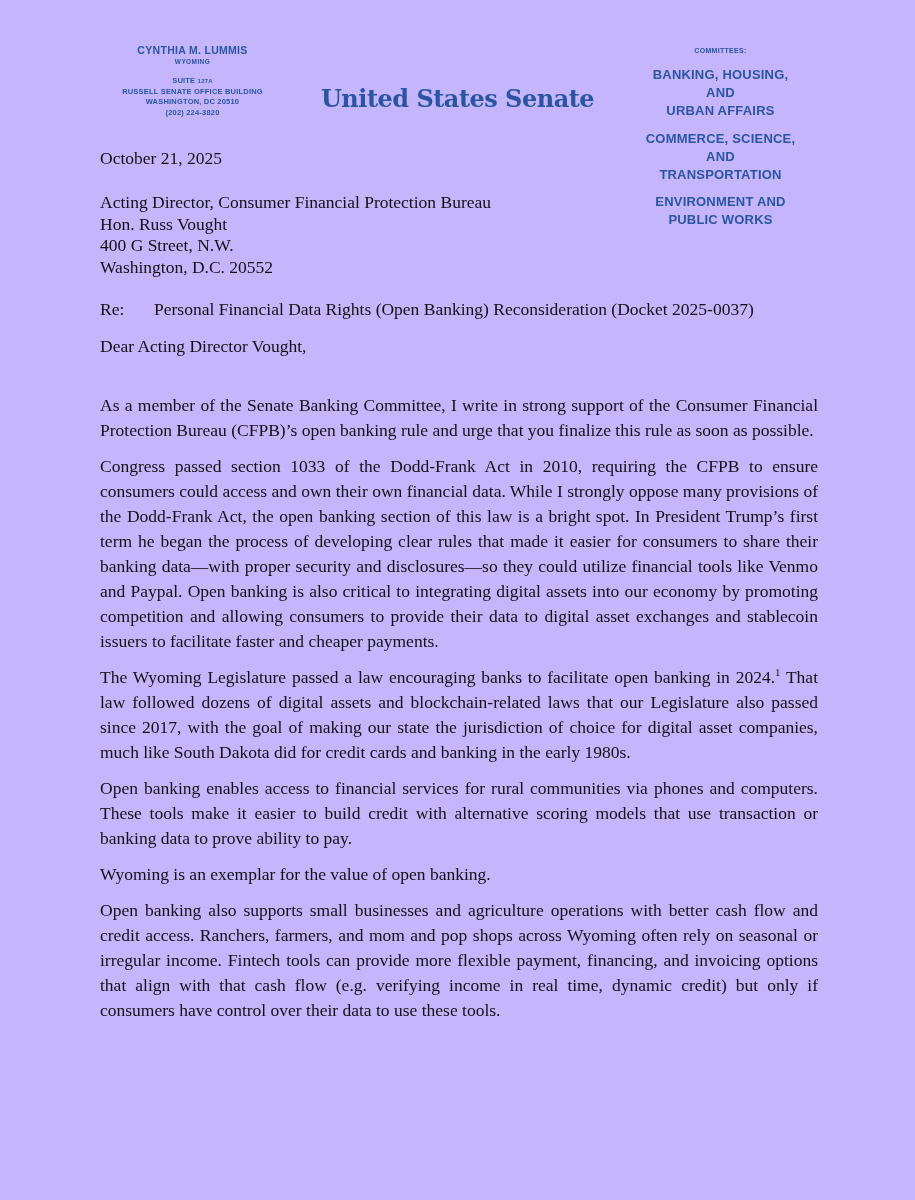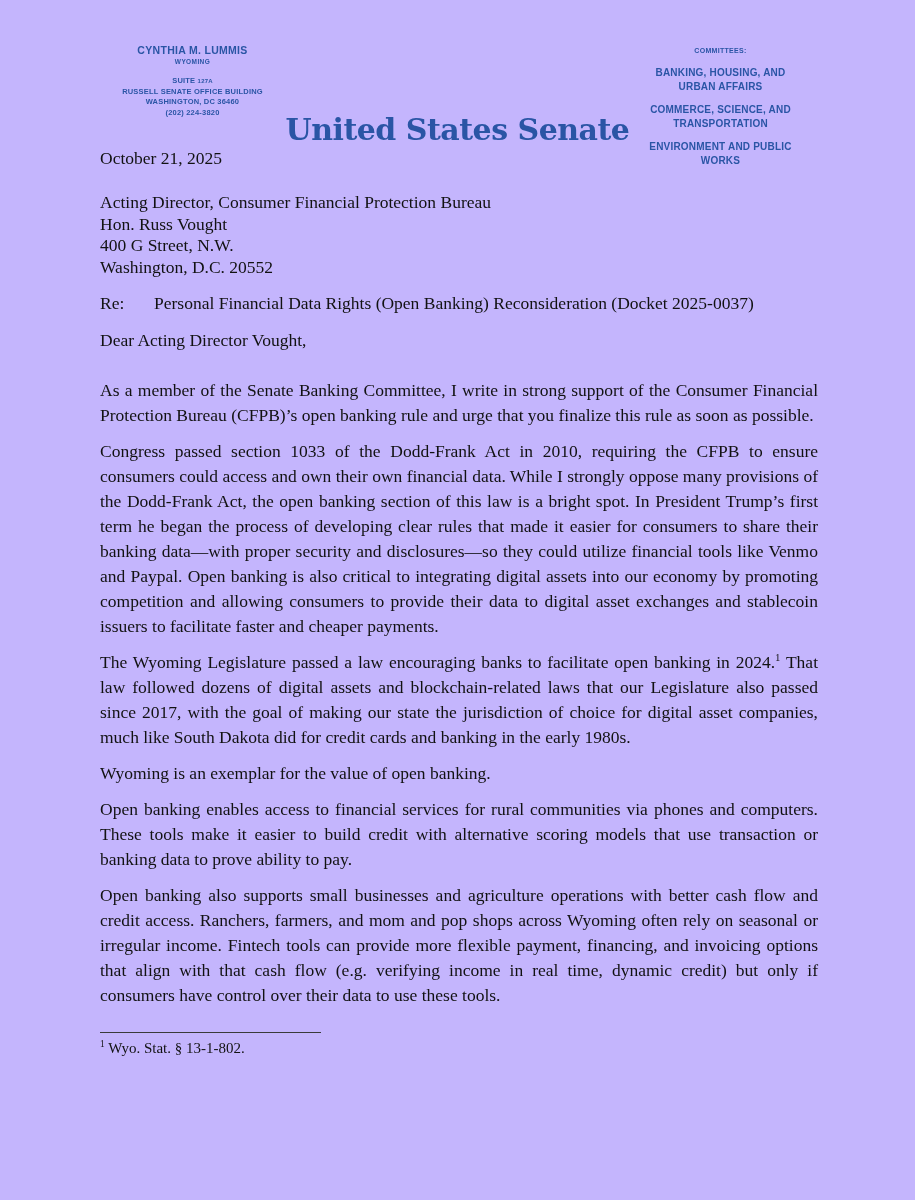--- a/index.html
+++ b/index.html
@@ -26,75 +26,74 @@
   .lh-state { font-size: 6.5px;  letter-spacing: .4px; margin-top: 2px; }
   .lh-addr  { margin-top: 11px; font-size: 7.5px; line-height: 1.4; letter-spacing: .2px; }
   .suite-num { font-size: 6px; }
 
   .lh-center {
     position: absolute;
     top: 84px; left: 0; right: 0;
     text-align: center;
     font-family: "DejaVu Serif", serif;
     font-weight: bold;
-    font-size: 30px;
+    font-size: 24px;
     letter-spacing: -0.5px;
     color: #2a55a5;
-    margin-top: 28px;
   }
 
   .lh-right {
     position: absolute;
     top: 47px; left: 638px; width: 165px;
     text-align: center;
     color: #2a55a5;
     font-family: "Liberation Sans", sans-serif;
     font-weight: bold;
   }
   .lh-com-head { font-size: 7px; letter-spacing: .3px; margin-bottom: 12px; }
-  .lh-com      { font-size: 10px; line-height: 1.4; letter-spacing: .2px; margin-bottom: 9px; }
+  .lh-com      { font-size: 13px; line-height: 1.4; letter-spacing: .2px; margin-bottom: 9px; }
 
   
   .letter-body {
     position: absolute;
     top: 148px; left: 100px;
     width: 718px;
     font-size: 17.5px;
   }
   .date       { margin: 0; }
   .recipient  { margin-top: 23px; line-height: 21.5px; }
-  .re-line    { margin-top: 15px; }
+  .re-line    { margin-top: 21px; }
   .re-label   { display: inline-block; width: 54px; }
   .salutation { margin-top: 16px; }
 
   .para {
     margin: 11px 0 0 0;
     line-height: 25px;
     text-align: justify;
   }
-  .para-first { margin-top: 27px; }
+  .para-first { margin-top: 36px; }
 
   sup { font-size: 62%; line-height: 0; vertical-align: super; }
 
   .footnote { margin-top: 24px; }
   .fn-rule  { width: 221px; height: 0; border-top: 1.2px solid #3a3a3a; }
   .fn-text  { margin-top: 7px; font-size: 15px; }
 </style>
 </head>
 <body>
 
 <div class="page">
 
   <div class="lh-left">
     <div class="lh-name">CYNTHIA M. LUMMIS</div>
     <div class="lh-state">WYOMING</div>
     <div class="lh-addr">
       <div><span>SUITE</span> <span class="suite-num">127A</span></div>
       <div>RUSSELL SENATE OFFICE BUILDING</div>
-      <div>WASHINGTON, DC 36460</div>
+      <div>WASHINGTON, DC 20510</div>
       <div>(202) 224-3820</div>
     </div>
   </div>
 
   <div class="lh-center">United States Senate</div>
 
   <div class="lh-right">
     <div class="lh-com-head">COMMITTEES:</div>
     <div class="lh-com">
       <div>BANKING, HOUSING, AND</div>
@@ -121,23 +120,19 @@
 
     <div class="re-line">
       <span class="re-label">Re:</span><span>Personal Financial Data Rights (Open Banking) Reconsideration (Docket 2025-0037)</span>
     </div>
 
     <div class="salutation">Dear Acting Director Vought,</div>
 
     <p class="para para-first">As a member of the Senate Banking Committee, I write in strong support of the Consumer Financial Protection Bureau (CFPB)’s open banking rule and urge that you finalize this rule as soon as possible.</p>
     <p class="para">Congress passed section 1033 of the Dodd-Frank Act in 2010, requiring the CFPB to ensure consumers could access and own their own financial data. While I strongly oppose many provisions of the Dodd-Frank Act, the open banking section of this law is a bright spot. In President Trump’s first term he began the process of developing clear rules that made it easier for consumers to share their banking data—with proper security and disclosures—so they could utilize financial tools like Venmo and Paypal. Open banking is also critical to integrating digital assets into our economy by promoting competition and allowing consumers to provide their data to digital asset exchanges and stablecoin issuers to facilitate faster and cheaper payments.</p>
     <p class="para"><span>The Wyoming Legislature passed a law encouraging banks to facilitate open banking in 2024.</span><sup>1</sup><span> That law followed dozens of digital assets and blockchain-related laws that our Legislature also passed since 2017, with the goal of making our state the jurisdiction of choice for digital asset companies, much like South Dakota did for credit cards and banking in the early 1980s.</span></p>
+    <p class="para">Open banking enables access to financial services for rural communities via phones and computers. These tools make it easier to build credit with alternative scoring models that use transaction or banking data to prove ability to pay.</p>
     <p class="para">Wyoming is an exemplar for the value of open banking.</p>
-    <p class="para">Open banking enables access to financial services for rural communities via phones and computers. These tools make it easier to build credit with alternative scoring models that use transaction or banking data to prove ability to pay.</p>
     <p class="para">Open banking also supports small businesses and agriculture operations with better cash flow and credit access. Ranchers, farmers, and mom and pop shops across Wyoming often rely on seasonal or irregular income. Fintech tools can provide more flexible payment, financing, and invoicing options that align with that cash flow (e.g. verifying income in real time, dynamic credit) but only if consumers have control over their data to use these tools.</p>
 
-    <div class="footnote">
-      <div class="fn-rule"></div>
-      <div class="fn-text"><sup>1</sup> <span>Wyo. Stat. § 13-1-802.</span></div>
-    </div>
   </main>
 
 </div>
 
 </body></html>

